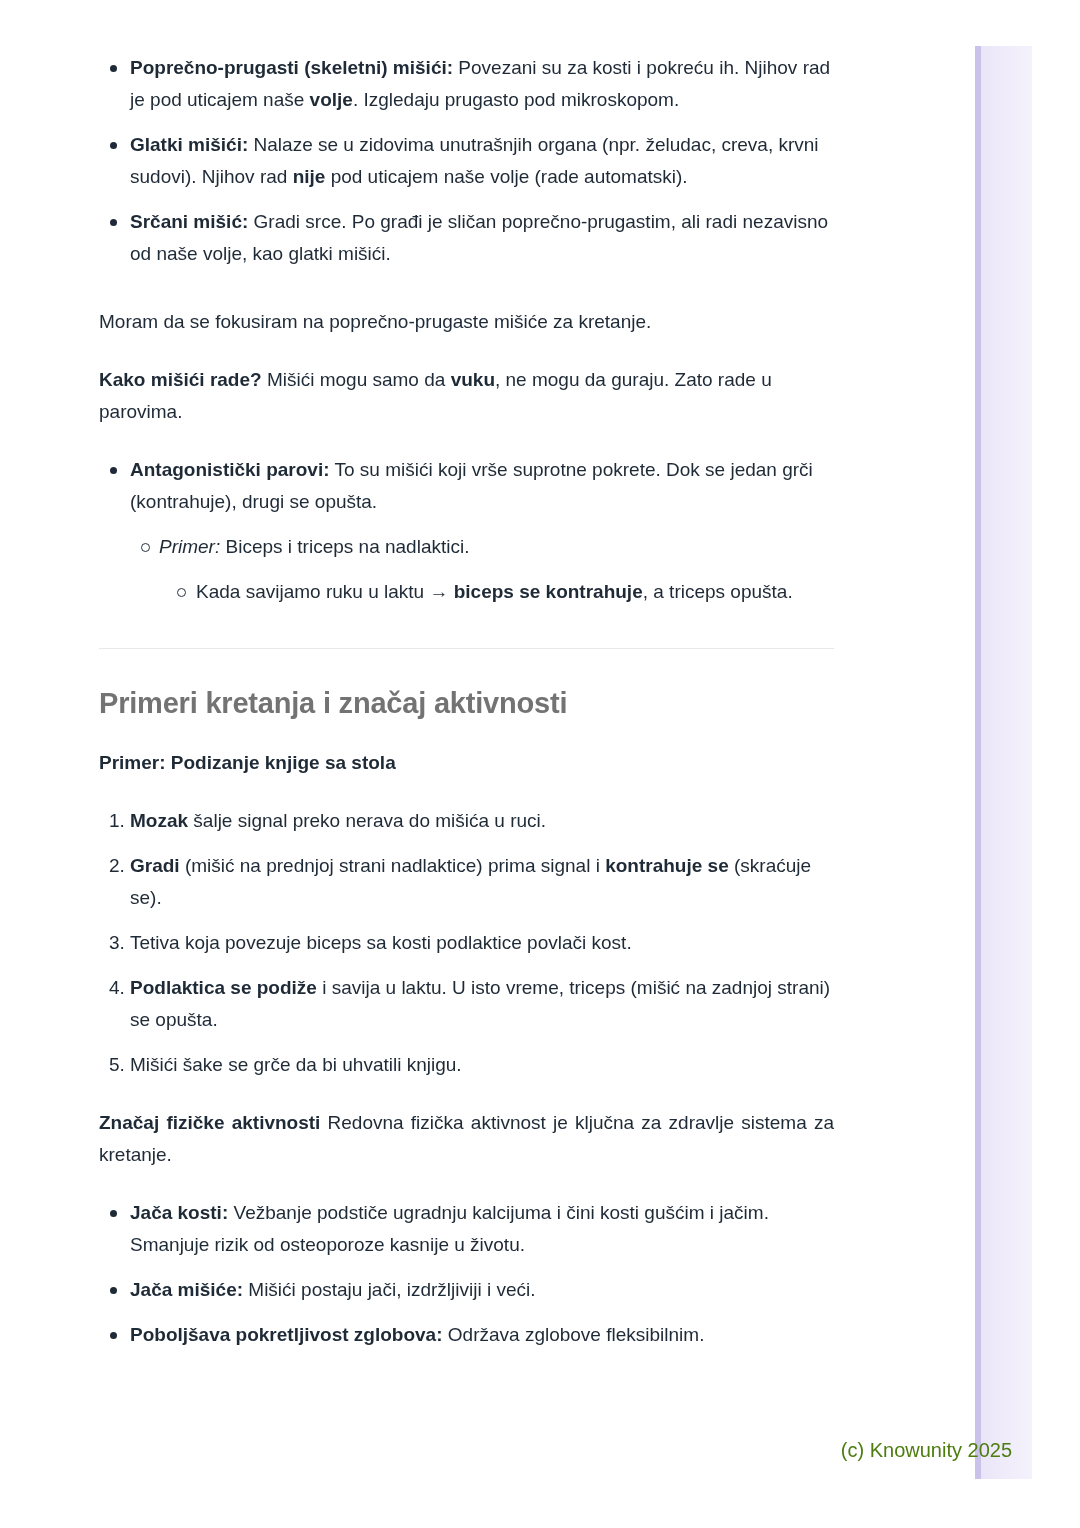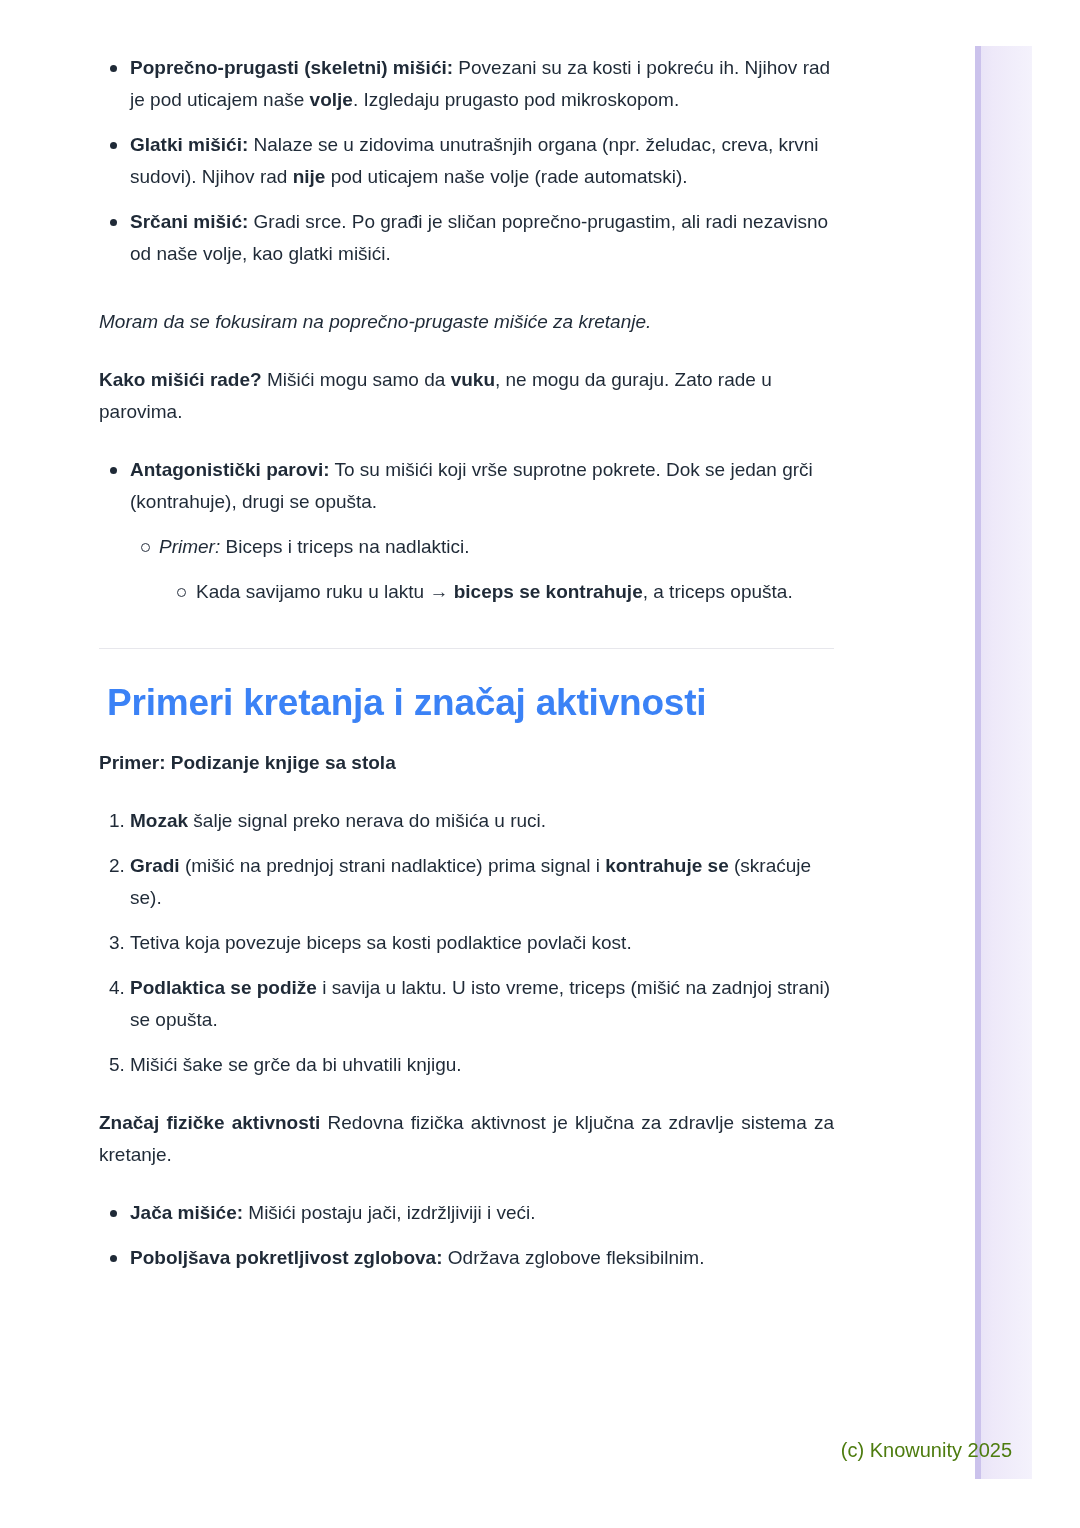--- a/index.html
+++ b/index.html
@@ -9,27 +9,27 @@
     font-family:"Liberation Sans", sans-serif;
     color:#1f2a37;
     -webkit-font-smoothing:antialiased;
   }
   .content{
     position:absolute;left:99px;top:46px;width:735px;
     font-size:19px;line-height:32px;
   }
   .content > :first-child{margin-top:6px;}
   p{margin:26px 0;}
-  p.italic{font-style:italic;margin-top:36px;}
+  p.italic{margin-top:36px;}
   p.justify{text-align:justify;}
   .b{font-weight:700;}
   .i{font-style:italic;}
   h2{
-    font-size:37px;line-height:36px;font-weight:700;
-    color:#3b82f6;margin:36px 0 26px 8px;letter-spacing:-0.2px;
+    font-size:29px;line-height:36px;font-weight:700;
+    color:#737373;margin:36px 0 26px 0;letter-spacing:-0.2px;
   }
   hr{
     border:none;border-top:1px solid #e7e7ec;height:0;
     margin:40px 0 0 0;
   }
   .list{margin:26px 0;}
   .li{position:relative;margin-bottom:13px;}
   .li:last-child{margin-bottom:0;}
   .li.l1{padding-left:31px;}
   .li.l2{padding-left:60px;}
@@ -77,20 +77,21 @@
     <p><span class="b">Primer: Podizanje knjige sa stola</span></p>
     <div class="list">
       <div class="li l1"><span class="mk num">1.</span><span class="txt"><span class="b">Mozak</span><span> šalje signal preko nerava do mišića u ruci.</span></span></div>
       <div class="li l1"><span class="mk num">2.</span><span class="txt"><span class="b">Gradi</span><span> (mišić na prednjoj strani nadlaktice) prima signal i </span><span class="b">kontrahuje se</span><span> (skraćuje se).</span></span></div>
       <div class="li l1"><span class="mk num">3.</span><span class="txt"><span>Tetiva koja povezuje biceps sa kosti podlaktice povlači kost.</span></span></div>
       <div class="li l1"><span class="mk num">4.</span><span class="txt"><span class="b">Podlaktica se podiže</span><span> i savija u laktu. U isto vreme, triceps (mišić na zadnjoj strani) se opušta.</span></span></div>
       <div class="li l1"><span class="mk num">5.</span><span class="txt"><span>Mišići šake se grče da bi uhvatili knjigu.</span></span></div>
     </div>
     <p class="justify"><span class="b">Značaj fizičke aktivnosti</span><span> Redovna fizička aktivnost je ključna za zdravlje sistema za kretanje.</span></p>
     <div class="list">
+      <div class="li l1"><span class="mk dot"></span><span class="txt"><span class="b">Jača kosti:</span><span> Vežbanje podstiče ugradnju kalcijuma i čini kosti gušćim i jačim. Smanjuje rizik od osteoporoze kasnije u životu.</span></span></div>
       <div class="li l1"><span class="mk dot"></span><span class="txt"><span class="b">Jača mišiće:</span><span> Mišići postaju jači, izdržljiviji i veći.</span></span></div>
       <div class="li l1"><span class="mk dot"></span><span class="txt"><span class="b">Poboljšava pokretljivost zglobova:</span><span> Održava zglobove fleksibilnim.</span></span></div>
     </div>
   </div>
 
 <div class="edge-strip"></div>
 
 <div class="watermark">(c) Knowunity 2025</div>
 
 </body></html>

